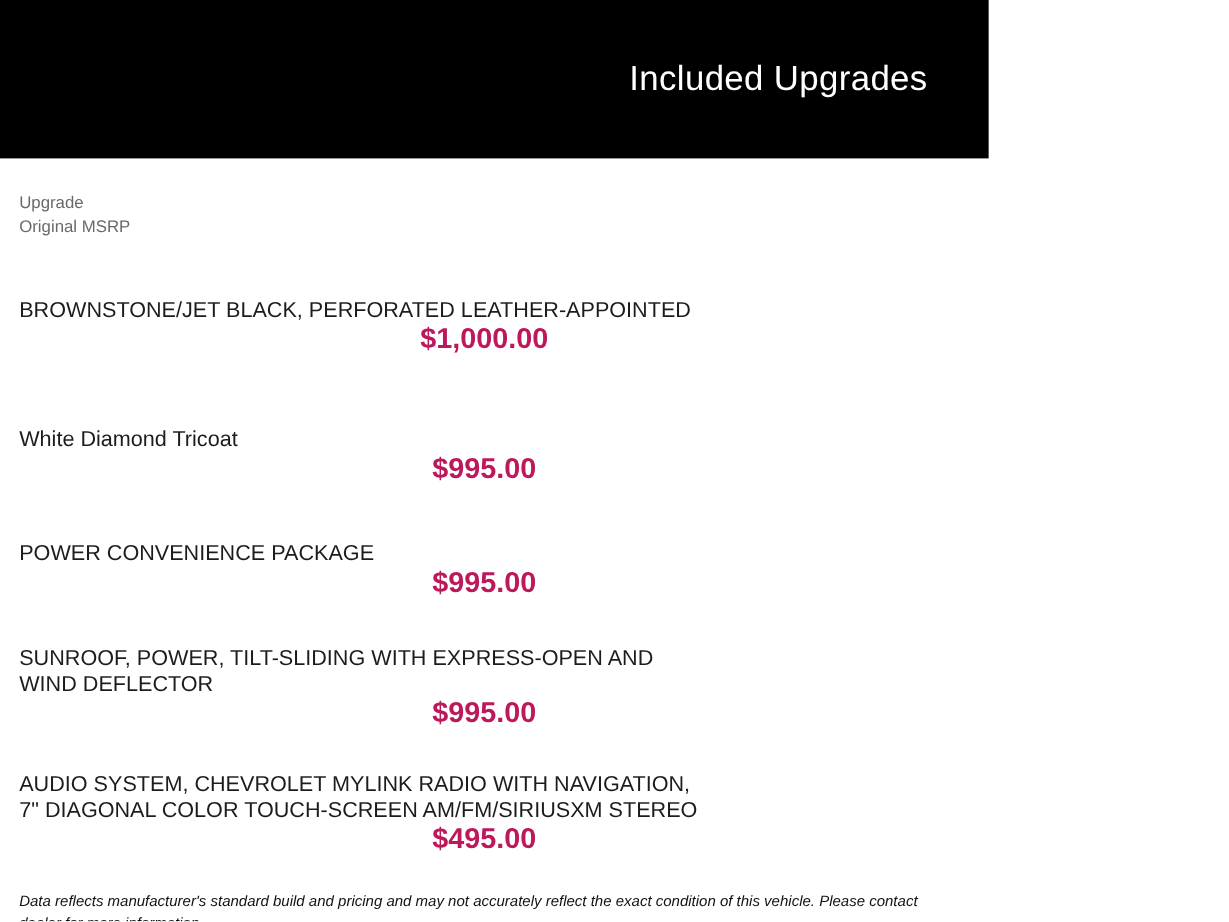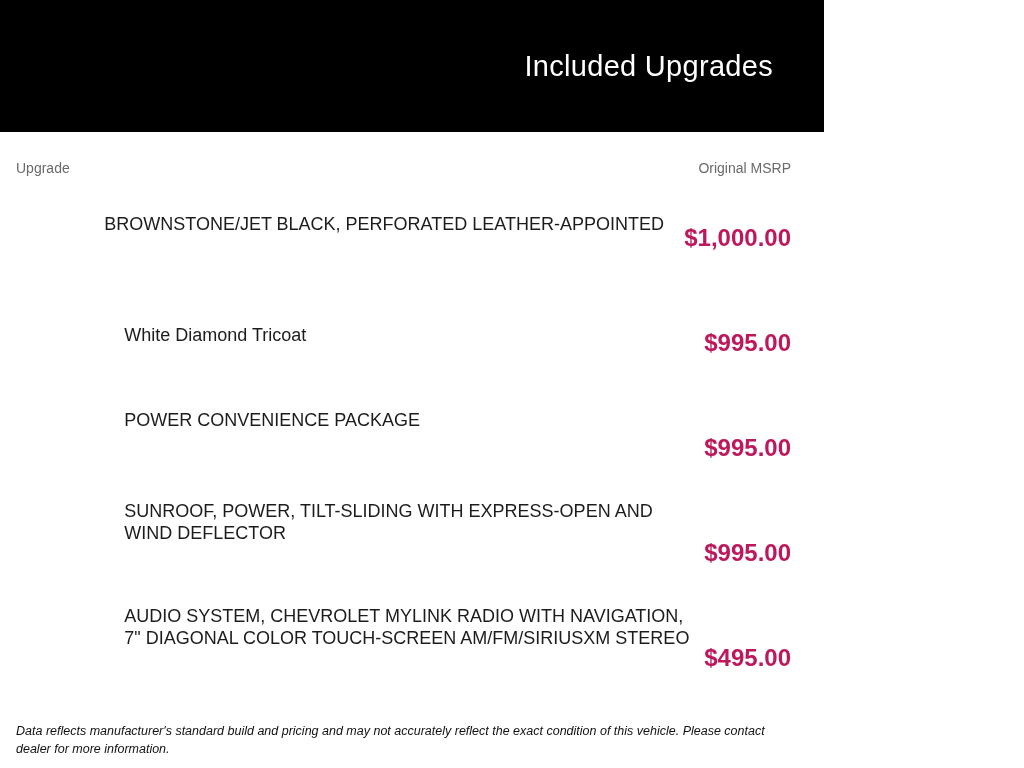--- a/index.html
+++ b/index.html
@@ -29,26 +29,28 @@
     padding-left:16px;
     padding-right:33px;
   }
   .cols {
     display:flex;
     justify-content:space-between;
     margin-top:26px;
     color:#6a6a6a;
     font-size:14px;
     line-height:20px;
+    flex-direction:column;
   }
   .rows { margin-top:7px; }
   .row {
     display:flex;
-    justify-content:flex-end;
+    justify-content:center;
     height:105px;
+    flex-direction:column;
   }
   .row .name {
     width:580px;
     font-size:18px;
     line-height:22px;
     color:#1c1c1c;
   }
   .row:nth-child(1) .name { padding-top:28px; }
   .row:nth-child(2) .name { padding-top:34px; }
   .row:nth-child(3) .name { padding-top:14px; }

